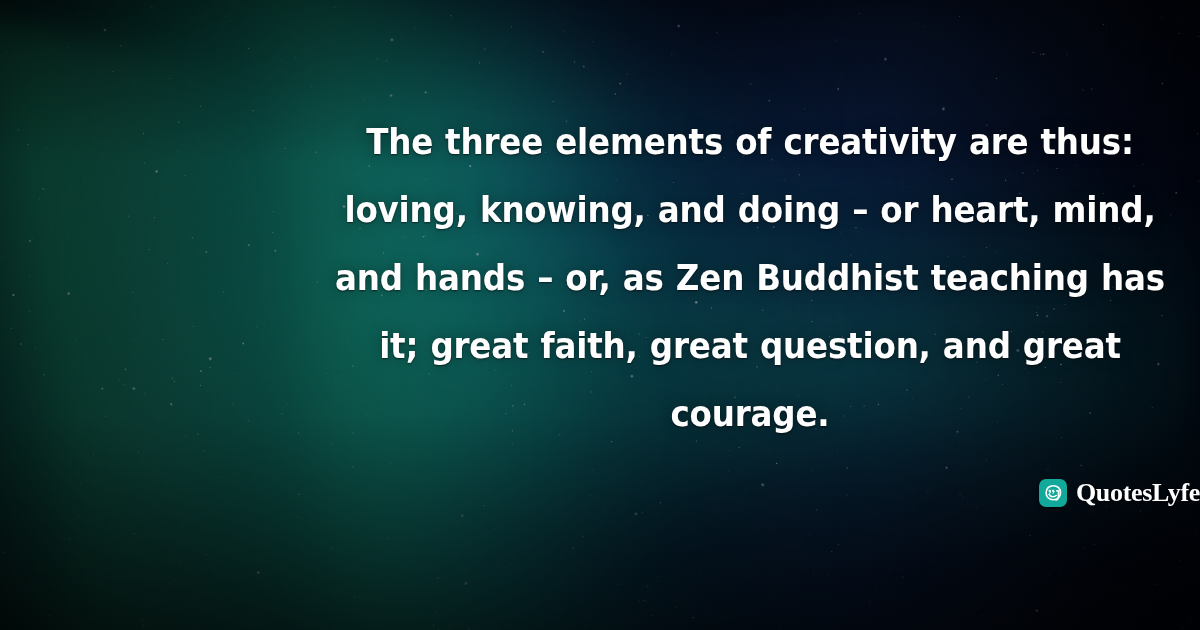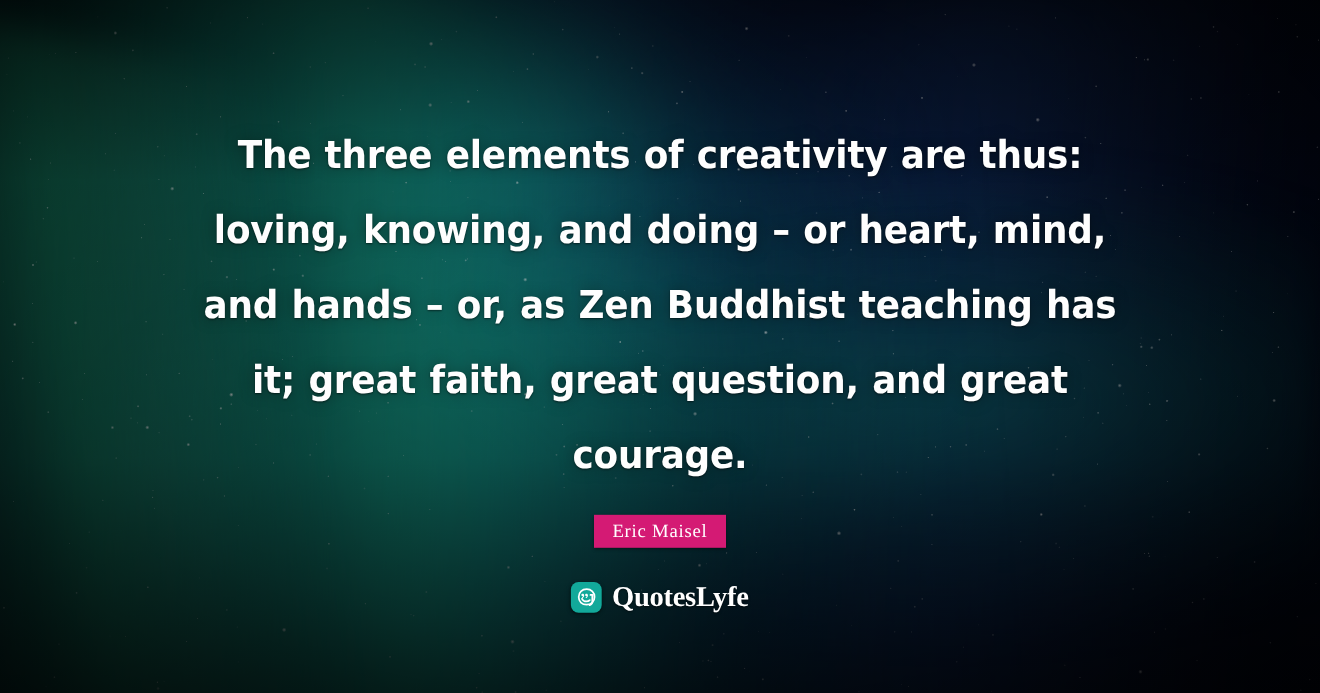--- a/index.html
+++ b/index.html
@@ -122,21 +122,21 @@
   
   #bg-stars { opacity: .85; }
   #bg-stars-big { opacity: .9; }
 
   
   #content {
     position: absolute;
     inset: 0;
     display: flex;
     flex-direction: column;
-    align-items: center;
+    align-items: flex-end;
     z-index: 5;
   }
 
   #quote-text {
     width: 900px;
     margin-top: 108px;
     text-align: center;
     color: #fefefe;
     font-family: "DejaVu Sans", sans-serif;
     font-weight: 700;
@@ -209,21 +209,20 @@
   <div id="content">
 
     <div id="quote-text">
         <div>The three elements of creativity are thus:</div>
         <div>loving, knowing, and doing – or heart, mind,</div>
         <div>and hands – or, as Zen Buddhist teaching has</div>
         <div>it; great faith, great question, and great</div>
         <div>courage.</div>
       </div>
 
-    <div id="author-badge">Eric Maisel</div>
 
     <div id="brand">
       <span id="brand-mark">
         <svg width="20" height="20" viewBox="0 0 24 24" aria-hidden="true">
 
           <path d="M12.4 3.2c5 0 8.6 3.6 8.6 8.4 0 4.9-3.7 8.5-8.7 8.5-5 0-8.6-3.6-8.6-8.5 0-4.8 3.6-8.4 8.7-8.4z" fill="none" stroke="#ffffff" stroke-width="1.9"></path>
 
           <path d="M8.1 8.0c-.9 0-1.5.6-1.5 1.4 0 .8.6 1.3 1.3 1.3.2 0 .4 0 .5-.1-.1.7-.6 1.2-1.3 1.5l.5.9c1.3-.5 2.1-1.6 2.1-3.1 0-1.2-.6-1.9-1.6-1.9z" fill="#ffffff"></path>
           <path d="M12.2 8.0c-.9 0-1.5.6-1.5 1.4 0 .8.6 1.3 1.3 1.3.2 0 .4 0 .5-.1-.1.7-.6 1.2-1.3 1.5l.5.9c1.3-.5 2.1-1.6 2.1-3.1 0-1.2-.6-1.9-1.6-1.9z" fill="#ffffff"></path>
 

